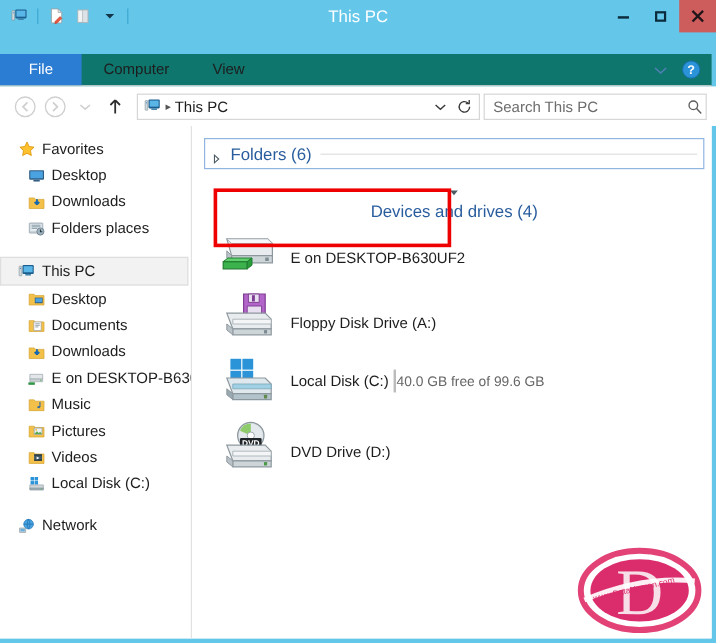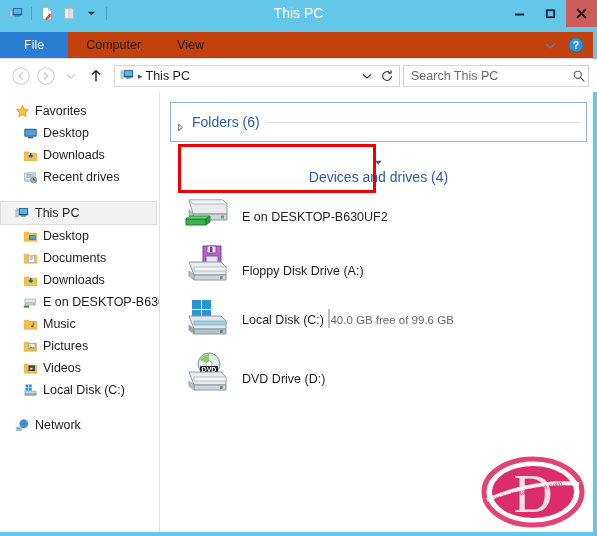--- a/index.html
+++ b/index.html
@@ -51,24 +51,24 @@
     width: 31px; height: 27px;
     display: flex; align-items: center; justify-content: center;
     cursor: default;
   }
   .wc svg { display: block; }
   #wc-close { background: #cd5c5c; }
 
   
   #tabbar {
     height: 27px; flex: 0 0 27px;
-    background: #c2410c;
+    background: #0f766e;
     display: flex; align-items: stretch;
     border-bottom: 1px solid #dcdcdc;
-    margin: 5px 4px 0 0;
+    margin: 18px 4px 0 0;
   }
   #tabbar-inner { display: flex; align-items: stretch; flex: 1; }
   .tab {
     padding: 0 18px;
     display: flex; align-items: center;
     font-size: 12.5px;
     color: #1d1d1d;
     cursor: default;
   }
   .tab.file {
@@ -180,21 +180,21 @@
     color: #2a5d9e;
     white-space: nowrap;
   }
   .group-header .ghline {
     flex: 1; height: 1px; background: #dfdfdf;
   }
   #folders-header {
     border: 1px solid #8fb5e0;
     padding: 0 5px;
     margin-bottom: 11px;
-    height: 40px;
+    height: 26px;
   }
   #devices-header { padding: 0 5px; margin-bottom: 6px; flex-direction: column; }
   .tri { width: 9px; height: 9px; flex: 0 0 9px; }
 
   .drive-list { padding-left: 4px; }
   .drive-row {
     display: flex;
     align-items: center;
     gap: 8px;
     min-height: 52px;
@@ -414,21 +414,21 @@
       <div class="nav-item">
         <span class="nav-ico">
           <svg width="15" height="15" viewBox="0 0 16 16">
             <rect x="1.5" y="3" width="12" height="9" rx="0.6" fill="#c8d4db" stroke="#8b9aa3" stroke-width="0.6"></rect>
             <rect x="2.6" y="4" width="9.8" height="6" fill="#e9eff3"></rect>
             <path d="M3.5 5h8M3.5 6.4h8M3.5 7.8h5" stroke="#6f8793" stroke-width="0.7"></path>
             <circle cx="11.4" cy="10.6" r="3.2" fill="#9fb3bf" stroke="#5d727e" stroke-width="0.6"></circle>
             <path d="M11.4 8.7v2h1.6" stroke="#24343c" stroke-width="0.9" fill="none"></path>
           </svg>
         </span>
-        <span>Recent drives</span>
+        <span>Folders places</span>
       </div>
 
       <div class="nav-gap"></div>
 
       <div class="nav-item root selected">
         <span class="nav-ico">
           <svg width="15" height="15" viewBox="0 0 16 16">
             <rect x="4" y="2" width="10" height="8" rx="1" fill="#1b5e8f"></rect>
             <rect x="5" y="3" width="8" height="5.4" fill="#5bb6e8"></rect>
             <rect x="6.5" y="10" width="5" height="1.3" fill="#3b7fa8"></rect>

